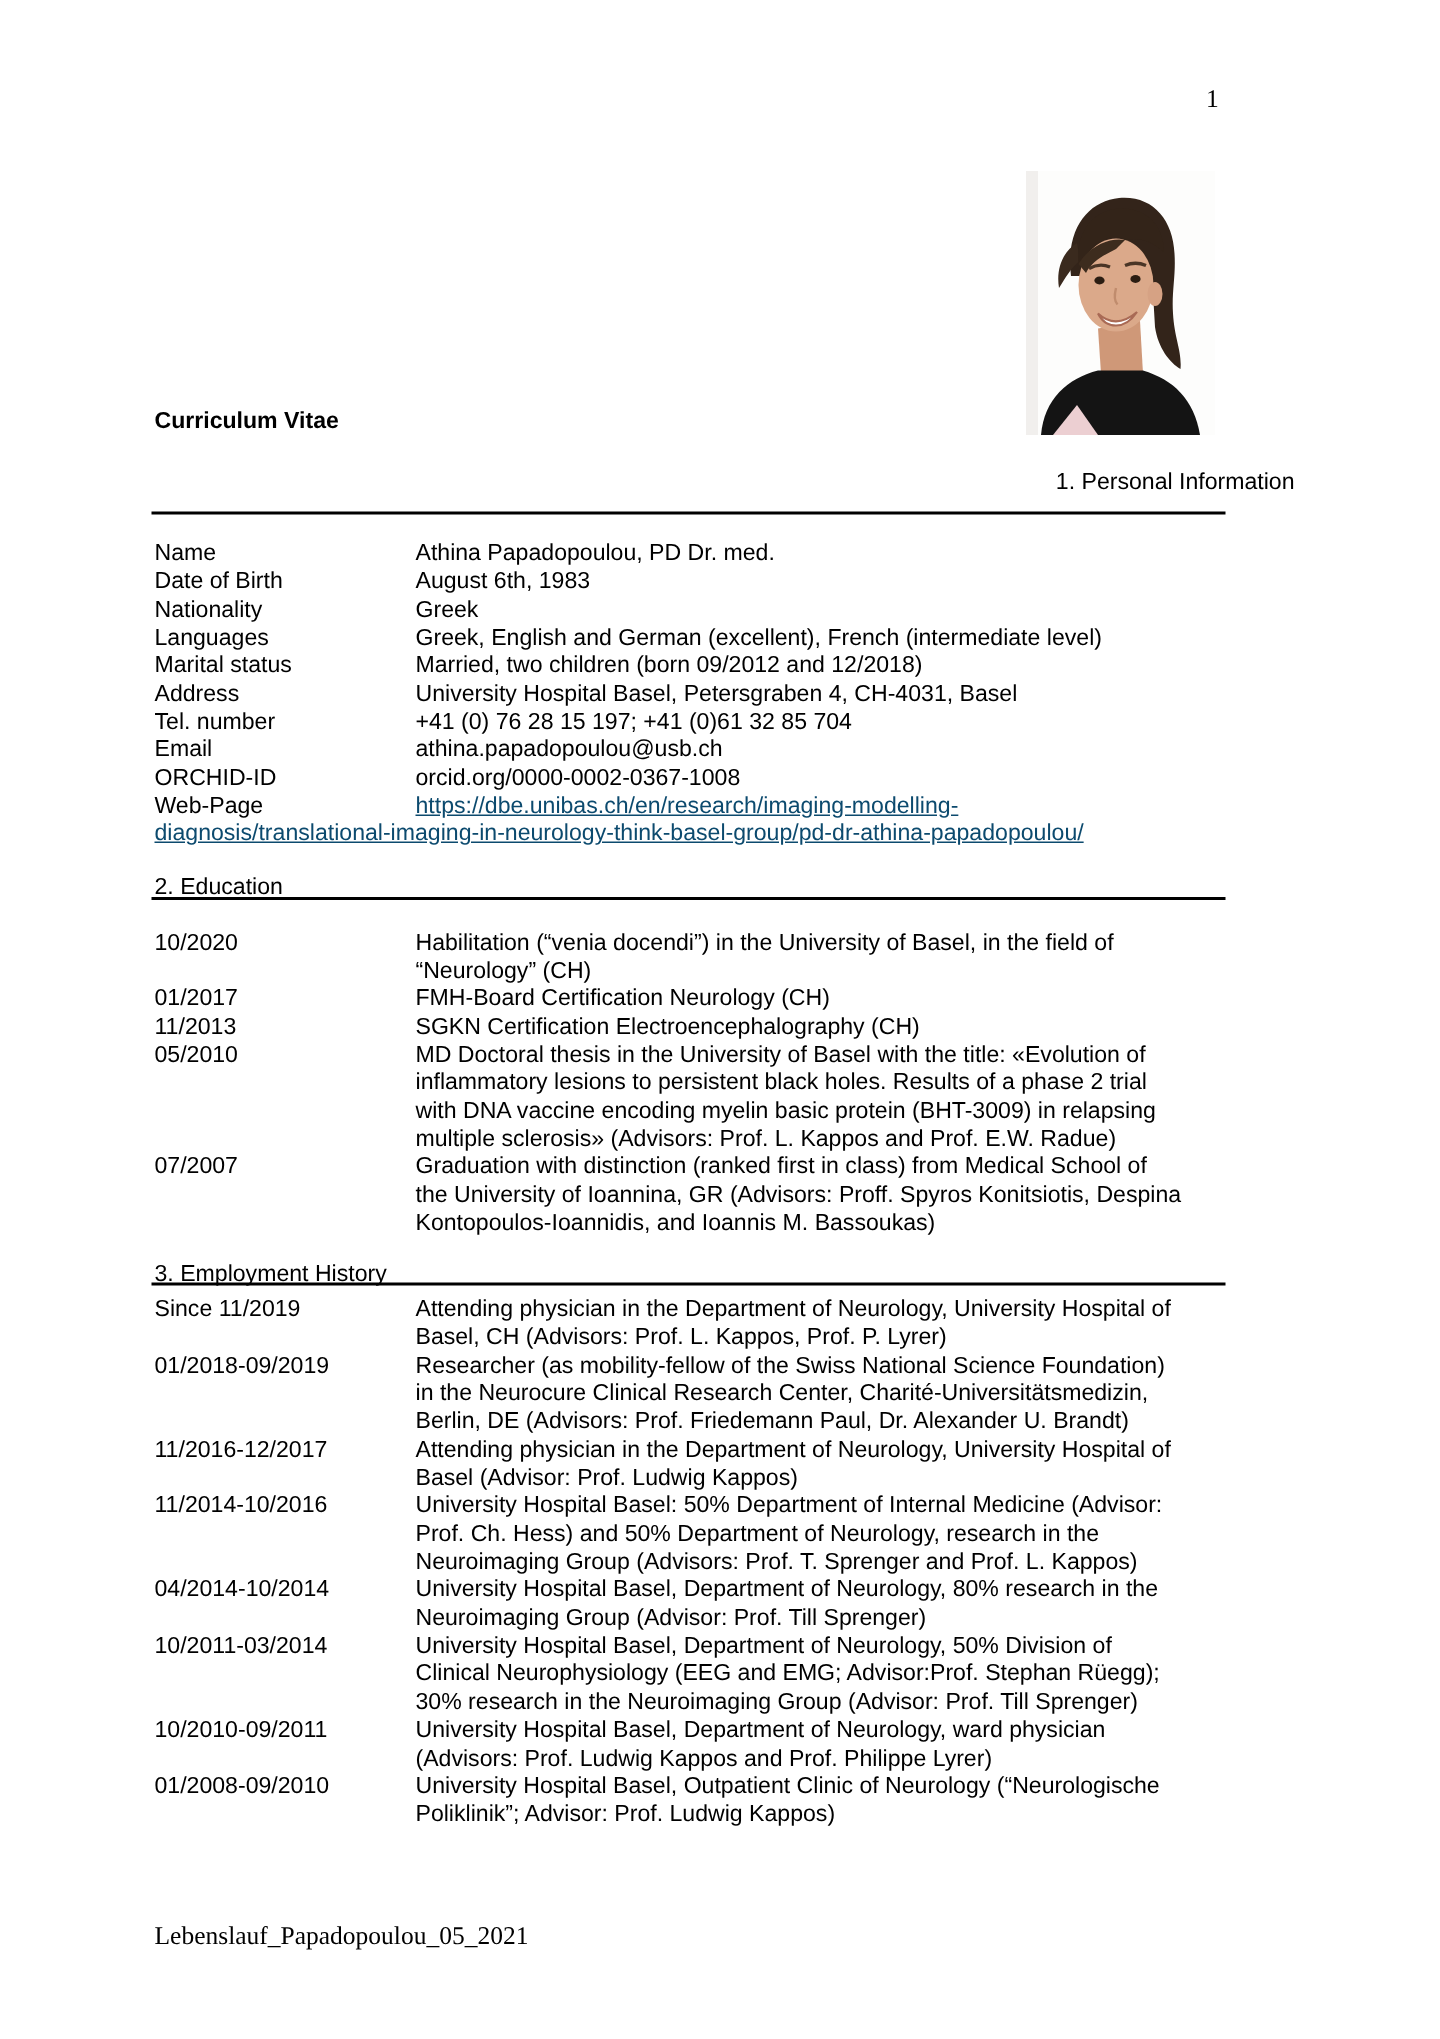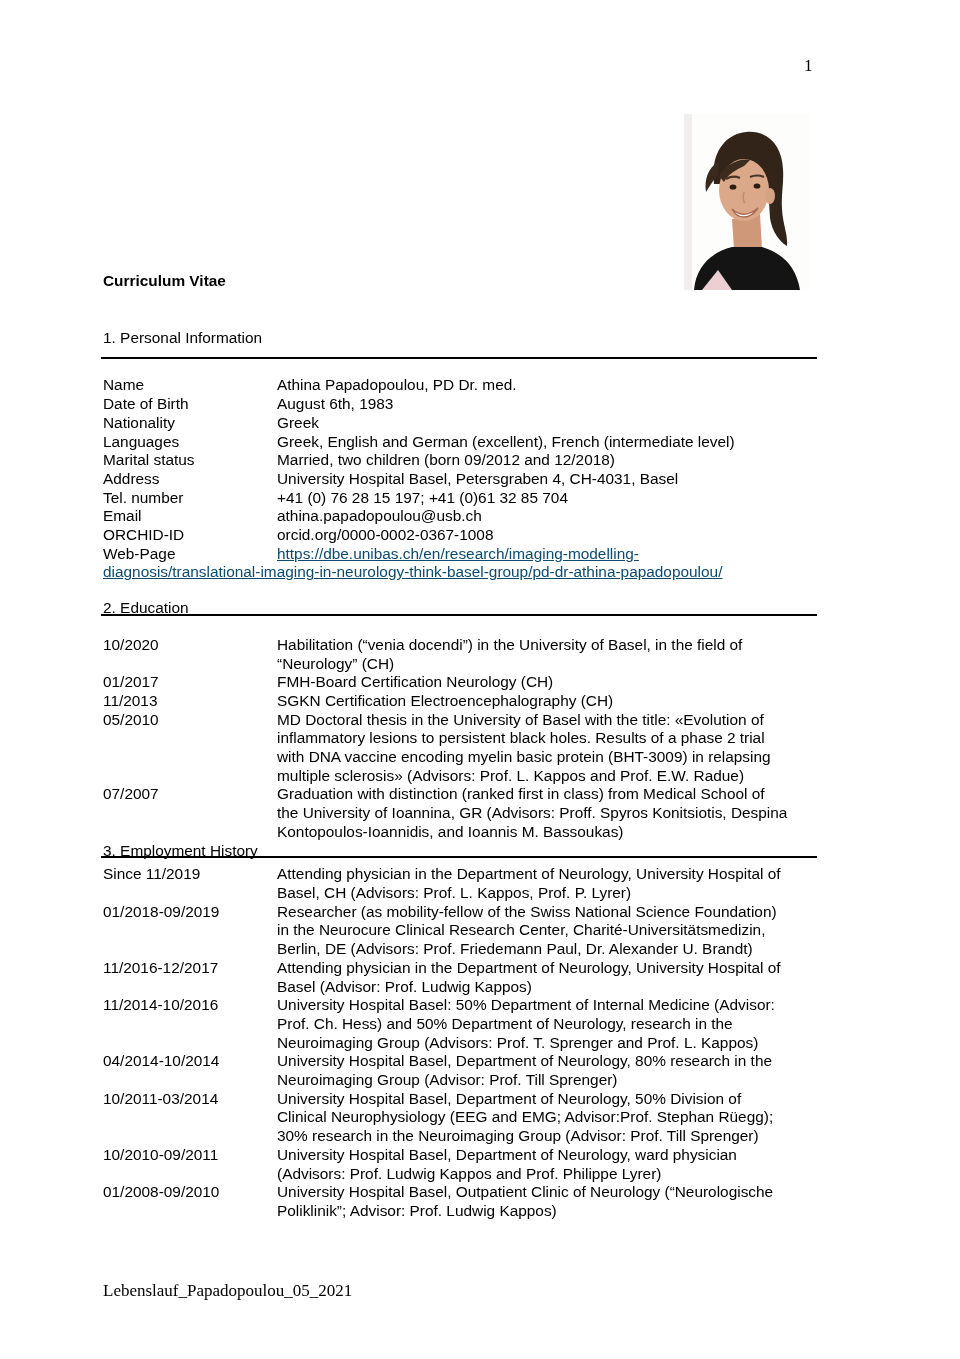--- a/index.html
+++ b/index.html
@@ -31,23 +31,23 @@
   }
   .photo svg { display: block; width: 100%; height: 100%; }
   .content {
     position: absolute;
     left: 103px;
     top: 272px;
     width: 760px;
   }
   .doc-title { font-weight: bold; margin: 0; font-size: 15.4px; }
   .section-heading { margin: 0; font-weight: normal; font-size: 15.4px; }
-  .heading-personal { margin-top: 38px; }
+  .heading-personal { margin-top: 22px; text-align: right; }
   .heading-education { margin-top: 17px; }
-  .heading-employment { }
+  .heading-employment { margin-top: 15px; }
   .rule {
     border: 0;
     border-top: 2.2px solid #000000;
     width: 716px;
     margin: 0 0 0 -2px;
   }
   .rule-1 { margin-top: 10px; }
   .rule-2 { margin-top: -4px; }
   .rule-3 { margin-top: -4px; }
   .personal-table { margin-top: 17px; }

